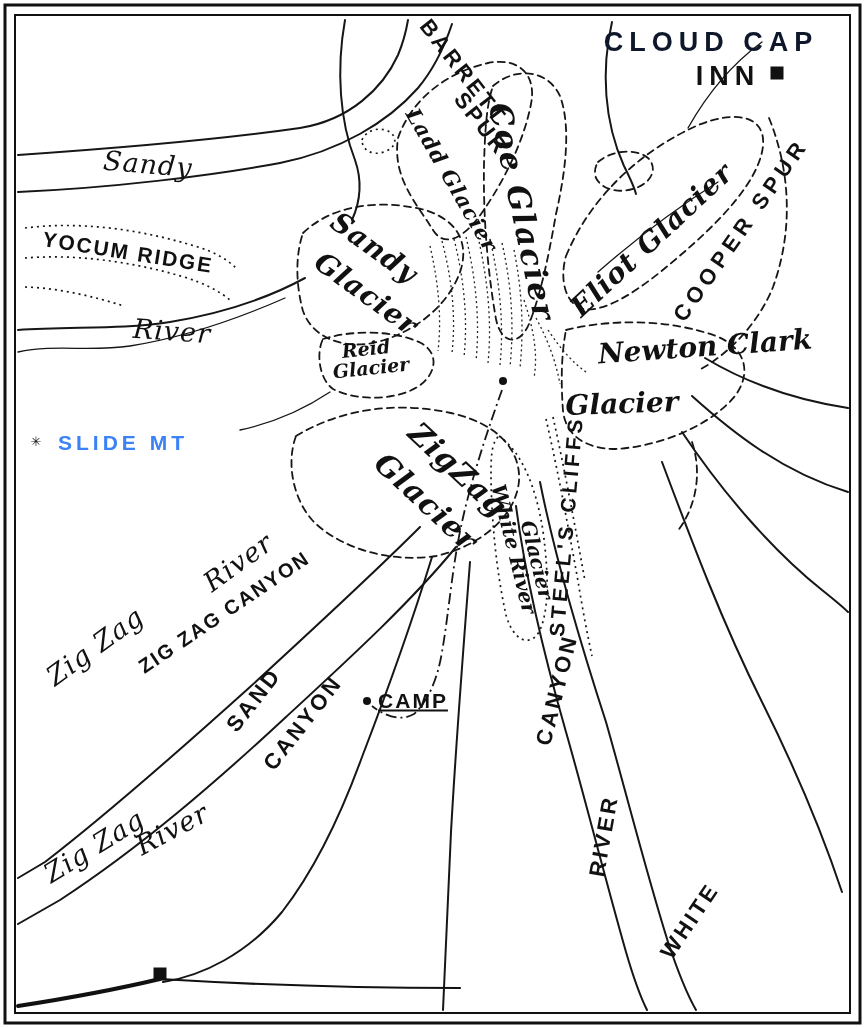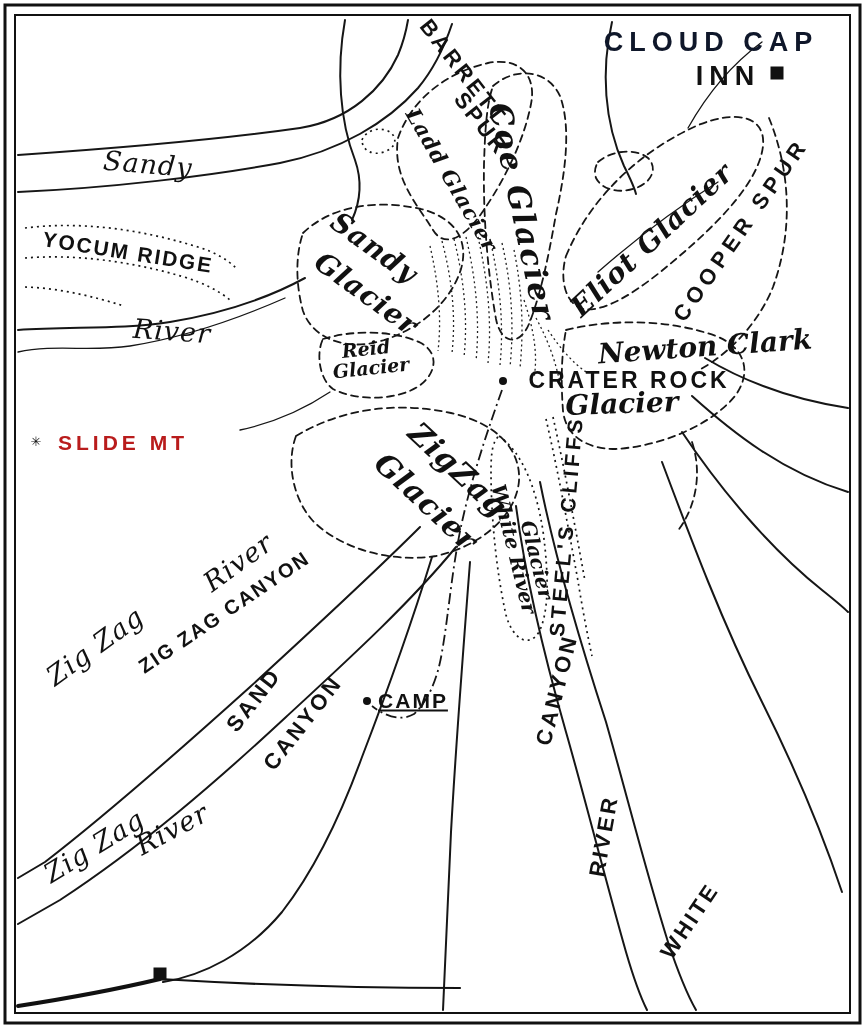--- a/index.html
+++ b/index.html
@@ -130,22 +130,21 @@
       <div class="map-label glacier" style="left: 374px; top: 248px; font-size: 28px; letter-spacing: 1px; color: rgb(17, 17, 17); transform: translate(-50%, -50%) rotate(36deg);">Sandy</div>
       <div class="map-label glacier" style="left: 366px; top: 294px; font-size: 28px; letter-spacing: 1px; color: rgb(17, 17, 17); transform: translate(-50%, -50%) rotate(36deg);">Glacier</div>
       <div class="map-label glacier" style="left: 652px; top: 240px; font-size: 28px; letter-spacing: 1px; color: rgb(17, 17, 17); transform: translate(-50%, -50%) rotate(-43deg);">Eliot Glacier</div>
       <div class="map-label caps" style="left: 741px; top: 230px; font-size: 22px; letter-spacing: 5px; color: rgb(17, 17, 17); transform: translate(-50%, -50%) rotate(-55deg);">COOPER SPUR</div>
       <div class="map-label caps" style="left: 128px; top: 252px; font-size: 21px; letter-spacing: 2px; color: rgb(17, 17, 17); transform: translate(-50%, -50%) rotate(9deg);">YOCUM RIDGE</div>
       <div class="map-label script" style="left: 172px; top: 331px; font-size: 27px; letter-spacing: 1px; color: rgb(17, 17, 17); transform: translate(-50%, -50%) rotate(4deg);">River</div>
       <div class="map-label glacier" style="left: 366px; top: 349px; font-size: 19px; color: rgb(17, 17, 17); transform: translate(-50%, -50%) rotate(-6deg);">Reid</div>
       <div class="map-label glacier" style="left: 371px; top: 368px; font-size: 19px; color: rgb(17, 17, 17); transform: translate(-50%, -50%) rotate(-6deg);">Glacier</div>
       <div class="map-label glacier" style="left: 705px; top: 347px; font-size: 28px; color: rgb(17, 17, 17); transform: translate(-50%, -50%) rotate(-4deg);">Newton Clark</div>
       <div class="map-label glacier" style="left: 622px; top: 404px; font-size: 28px; color: rgb(17, 17, 17); transform: translate(-50%, -50%) rotate(-2deg);">Glacier</div>
-      <div class="map-label caps" style="left: 629px; top: 380px; font-size: 23px; letter-spacing: 3px; color: rgb(17, 17, 17); transform: translate(-50%, -50%) rotate(0deg);">CRATER ROCK</div>
-      <div class="map-label caps" style="left: 123px; top: 442px; font-size: 21px; letter-spacing: 4px; color: #b91c1c; transform: translate(-50%, -50%) rotate(0deg);">SLIDE MT</div>
+      <div class="map-label caps" style="left: 123px; top: 442px; font-size: 21px; letter-spacing: 4px; color: #3b82f6; transform: translate(-50%, -50%) rotate(0deg);">SLIDE MT</div>
       <div class="map-label glacier" style="left: 458px; top: 470px; font-size: 30px; letter-spacing: 1px; color: rgb(17, 17, 17); transform: translate(-50%, -50%) rotate(43deg);">ZigZag</div>
       <div class="map-label glacier" style="left: 426px; top: 502px; font-size: 30px; letter-spacing: 1px; color: rgb(17, 17, 17); transform: translate(-50%, -50%) rotate(43deg);">Glacier</div>
       <div class="map-label glacier" style="left: 514px; top: 549px; font-size: 20px; color: rgb(17, 17, 17); transform: translate(-50%, -50%) rotate(76deg);">White River</div>
       <div class="map-label glacier" style="left: 537px; top: 560px; font-size: 20px; color: rgb(17, 17, 17); transform: translate(-50%, -50%) rotate(76deg);">Glacier</div>
       <div class="map-label caps" style="left: 566px; top: 526px; font-size: 21px; letter-spacing: 4px; color: rgb(17, 17, 17); transform: translate(-50%, -50%) rotate(-85deg);">STEEL'S CLIFFS</div>
       <div class="map-label script" style="left: 238px; top: 562px; font-size: 27px; letter-spacing: 1px; color: rgb(17, 17, 17); transform: translate(-50%, -50%) rotate(-36deg);">River</div>
       <div class="map-label script" style="left: 95px; top: 646px; font-size: 27px; letter-spacing: 1px; color: rgb(17, 17, 17); transform: translate(-50%, -50%) rotate(-36deg);">Zig Zag</div>
       <div class="map-label caps" style="left: 224px; top: 612px; font-size: 20px; letter-spacing: 2px; color: rgb(17, 17, 17); transform: translate(-50%, -50%) rotate(-34deg);">ZIG ZAG CANYON</div>
       <div class="map-label caps" style="left: 254px; top: 700px; font-size: 22px; letter-spacing: 3px; color: rgb(17, 17, 17); transform: translate(-50%, -50%) rotate(-52deg);">SAND</div>
       <div class="map-label caps" style="left: 303px; top: 723px; font-size: 22px; letter-spacing: 3px; color: rgb(17, 17, 17); transform: translate(-50%, -50%) rotate(-52deg);">CANYON</div>

